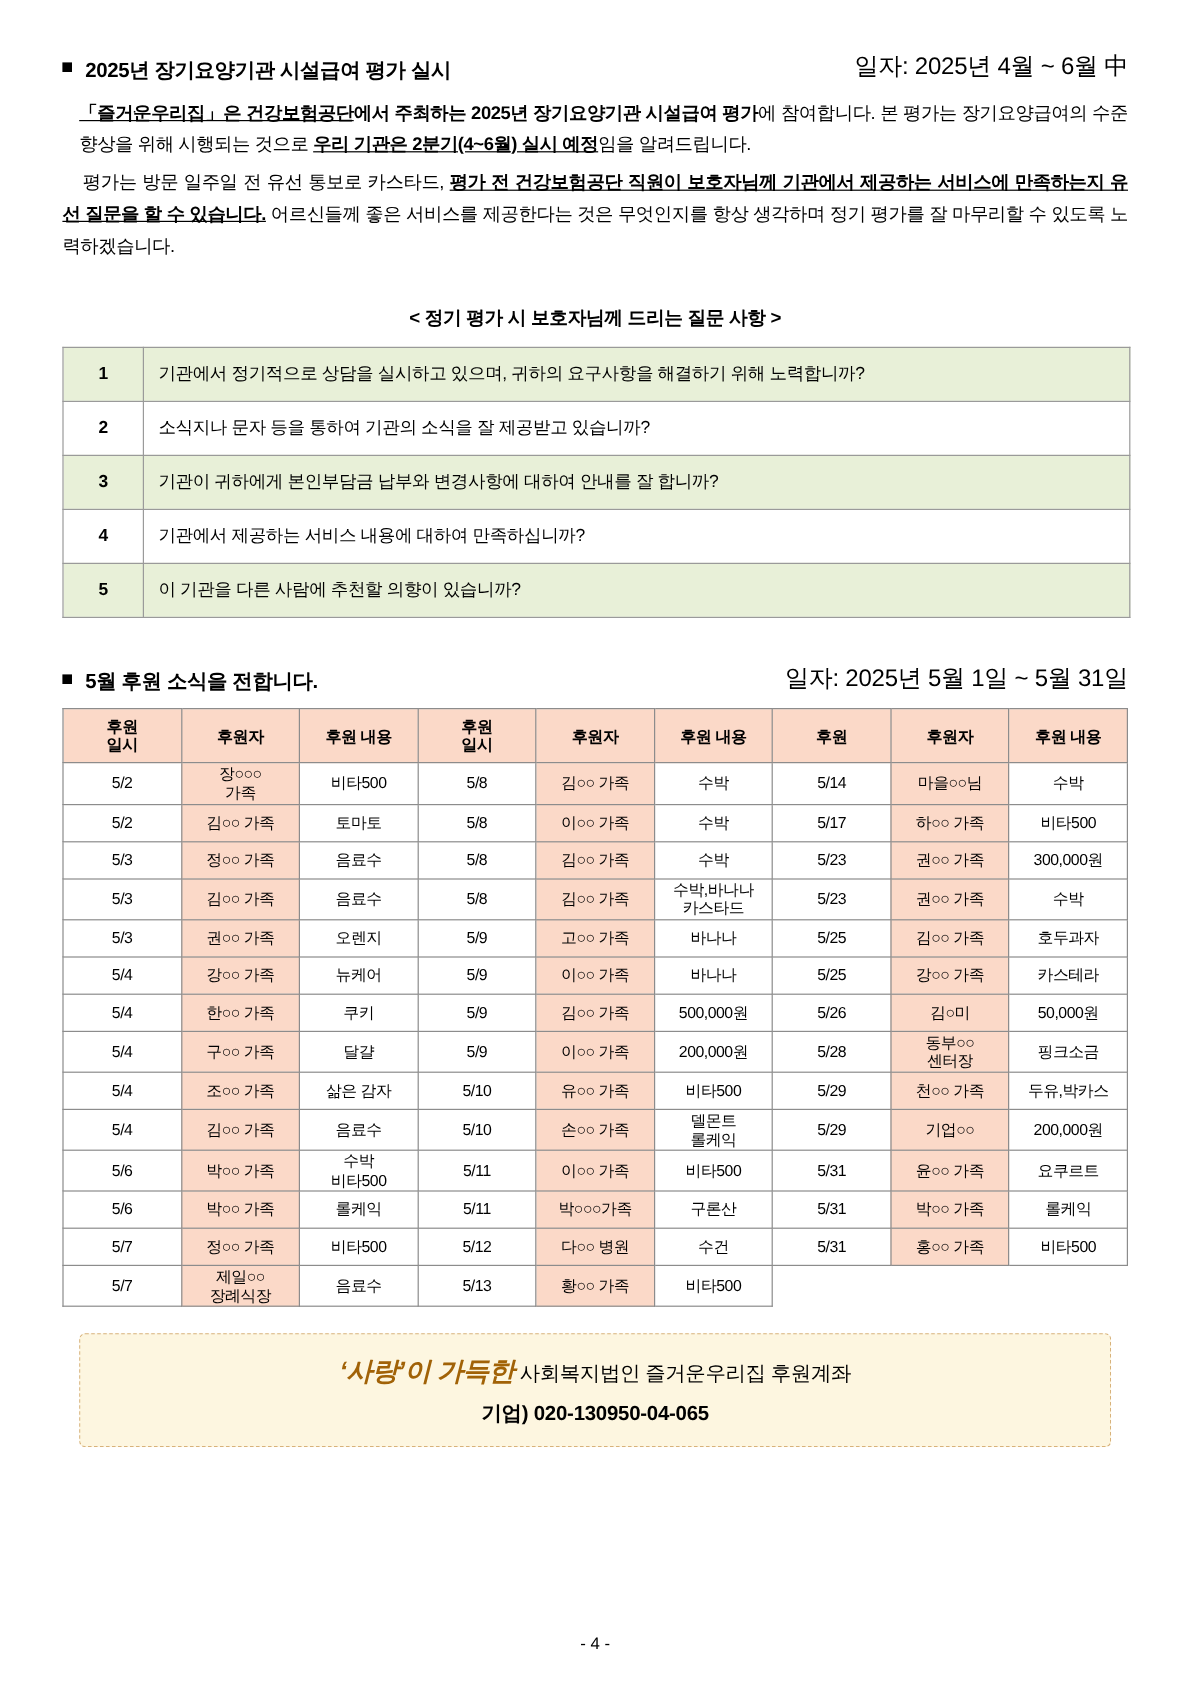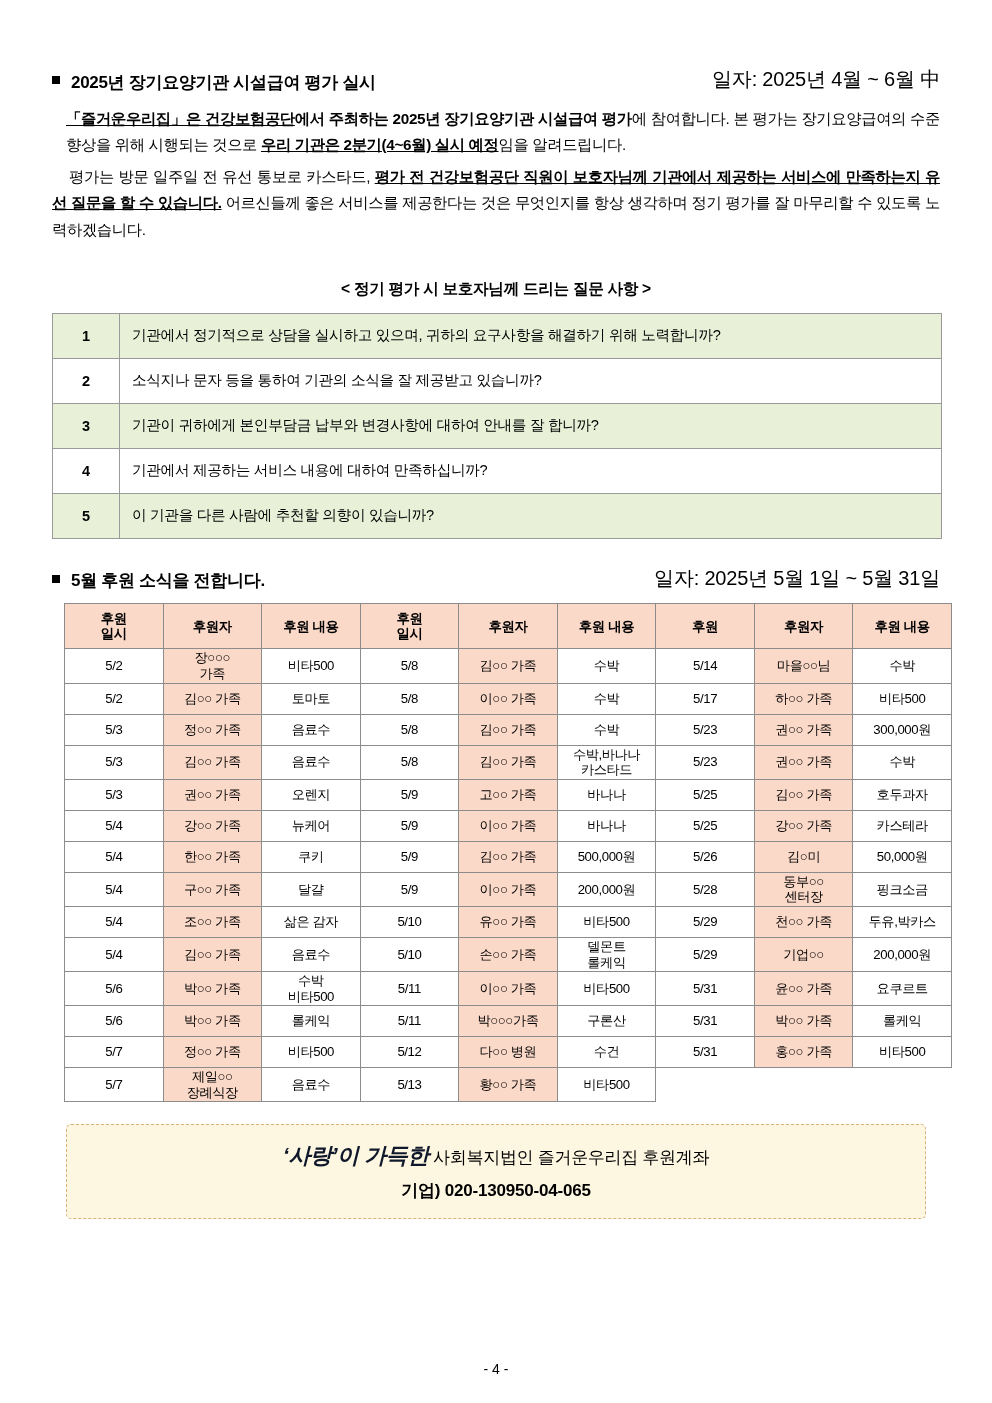--- a/index.html
+++ b/index.html
@@ -11,21 +11,21 @@
     width: 992px;
     height: 1403px;
     font-family: "Liberation Sans", sans-serif;
     color: #000000;
     position: relative;
   }
   .page {
     width: 992px;
     height: 1403px;
     box-sizing: border-box;
-    padding: 60px 52px 20px 52px;
+    padding: 36px 52px 20px 52px;
     position: relative;
   }
 
   
   .sec-head {
     display: flex;
     align-items: baseline;
     justify-content: space-between;
     margin-top: 6px;
   }
@@ -95,28 +95,28 @@
     text-align: center;
     font-weight: bold;
     font-size: 14.5px;
   }
   table.qtab td.txt {
     padding-left: 12px;
   }
   table.qtab tr.alt td { background: #e8f0d8; }
 
   
-  .sec-head2 { margin-top: 26px; }
+  .sec-head2 { margin-top: 37px; }
 
   table.dtab {
     border-collapse: collapse;
     margin-top: 11px;
     width: 888px;
     table-layout: fixed;
-    margin-left: 12px;
+    margin-left: 0;
   }
   table.dtab th, table.dtab td {
     border: 1px solid #8c8c8c;
     font-size: 13.2px;
     text-align: center;
     letter-spacing: -0.4px;
     height: 28px;
     padding: 1px 2px;
     line-height: 1.18;
   }
@@ -143,21 +143,21 @@
     background: #fdf6e0;
     border-radius: 5px;
     padding: 16px 0 16px 0;
     text-align: center;
   }
   .acct-line1 {
     font-size: 17px;
     letter-spacing: -0.3px;
   }
   .acct-line1 .love {
-    color: #0f172a;
+    color: #a16207;
     font-weight: bold;
     font-style: italic;
     font-size: 22px;
     letter-spacing: -0.5px;
   }
   .acct-line2 {
     margin-top: 8px;
     font-size: 17px;
     font-weight: bold;
     letter-spacing: -0.2px;

